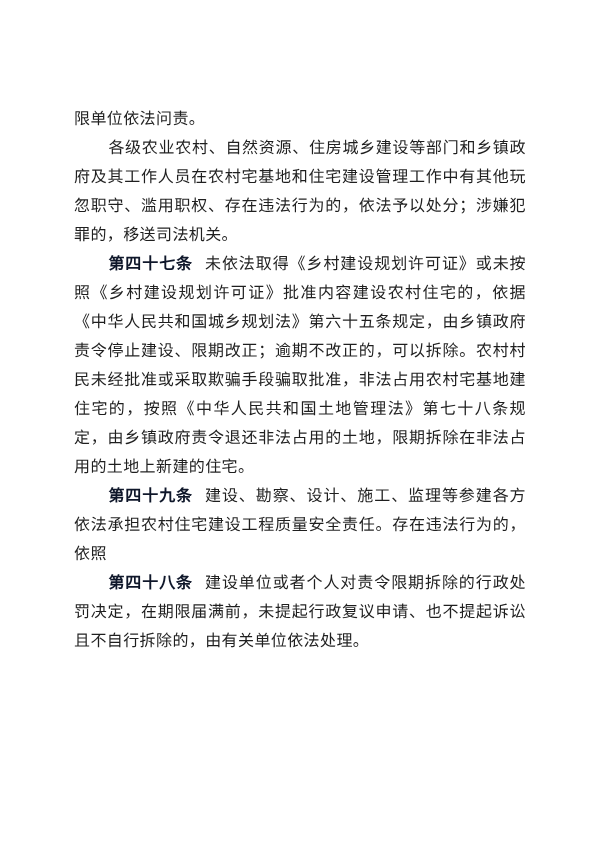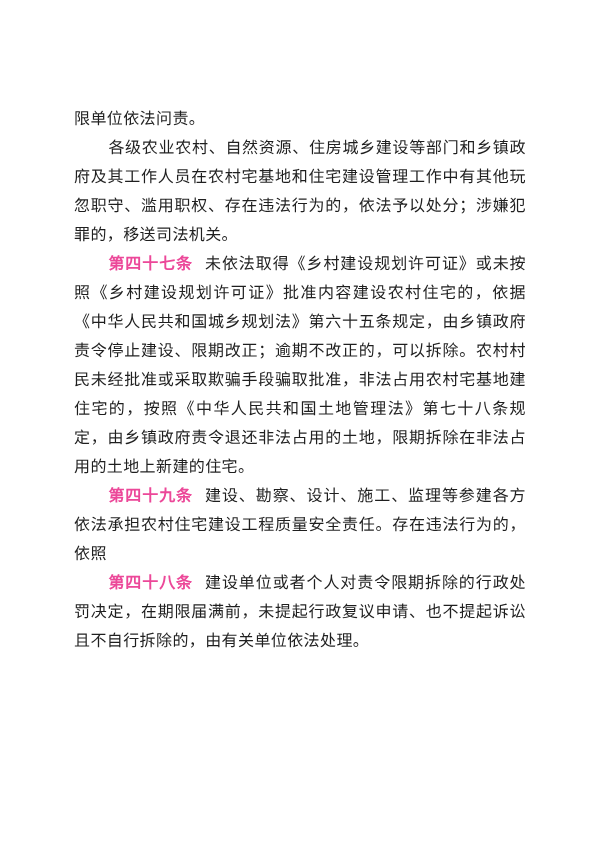--- a/index.html
+++ b/index.html
@@ -31,21 +31,21 @@
     margin: 0;
     padding: 0;
     text-indent: 2.15em;
   }
   .para.no-indent {
     text-indent: 0;
   }
   .head {
     font-family: "Liberation Sans", "DejaVu Sans", sans-serif;
     font-weight: bold;
-    color: #ec4899;
+    color: #0f172a;
     margin-right: 0.75em;
   }
   .page-number {
     position: absolute;
     left: 0;
     right: 0;
     top: 758px;
     text-align: center;
     font-size: 12px;
     color: #1a1a1a;

